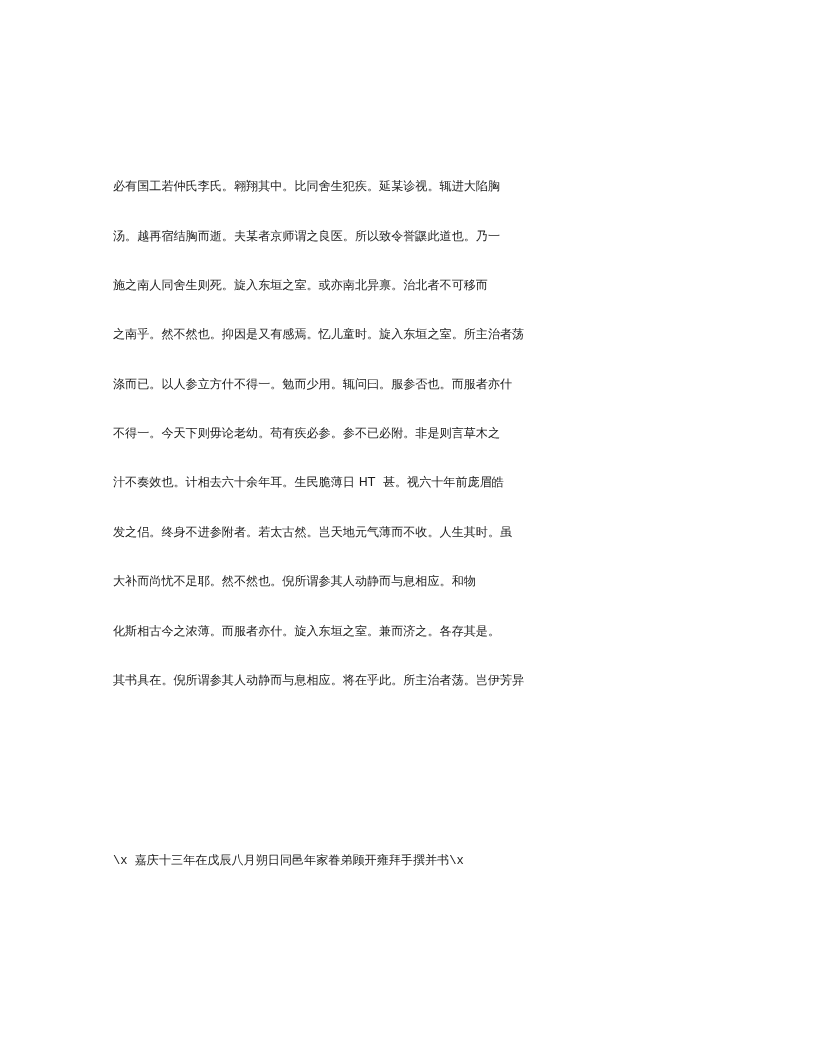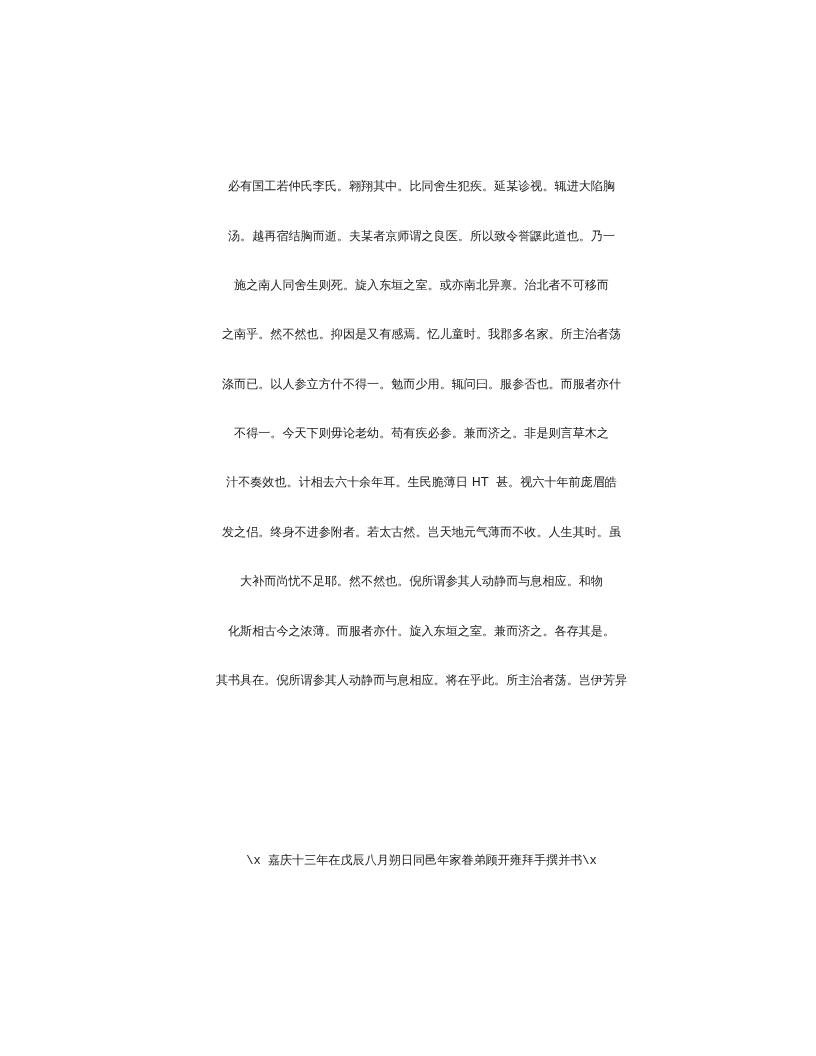--- a/index.html
+++ b/index.html
@@ -26,21 +26,20 @@
     font-size: 12.1px;
     line-height: 16.45px;
     letter-spacing: 0px;
     white-space: pre-wrap;
     word-break: break-all;
     text-align: left;
   }
   .para {
     margin: 0;
     padding: 0;
-    text-align: center;
   }
   .line {
     display: block;
     white-space: pre-wrap;
     min-height: 16.45px;
   }
   .blank-line {
     display: block;
     height: 16.45px;
   }
@@ -51,23 +50,23 @@
 </head>
 <body>
 
 <div class="page">
   <div class="doc-body">
 
     <div class="para">
       <span class="line">必有国工若仲氏李氏。翱翔其中。比同舍生犯疾。延某诊视。辄进大陷胸</span>
       <span class="line">汤。越再宿结胸而逝。夫某者京师谓之良医。所以致令誉鼷此道也。乃一</span>
       <span class="line">施之南人同舍生则死。旋入东垣之室。或亦南北异禀。治北者不可移而</span>
-      <span class="line">之南乎。然不然也。抑因是又有感焉。忆儿童时。我郡多名家。所主治者荡</span>
+      <span class="line">之南乎。然不然也。抑因是又有感焉。忆儿童时。旋入东垣之室。所主治者荡</span>
       <span class="line">涤而已。以人参立方什不得一。勉而少用。辄问曰。服参否也。而服者亦什</span>
-      <span class="line">不得一。今天下则毋论老幼。苟有疾必参。兼而济之。非是则言草木之</span>
+      <span class="line">不得一。今天下则毋论老幼。苟有疾必参。参不已必附。非是则言草木之</span>
       <span class="line">汁不奏效也。计相去六十余年耳。生民脆薄日 HT  甚。视六十年前庞眉皓</span>
       <span class="line">发之侣。终身不进参附者。若太古然。岂天地元气薄而不收。人生其时。虽</span>
       <span class="line">大补而尚忧不足耶。然不然也。倪所谓参其人动静而与息相应。和物</span>
       <span class="line">化斯相古今之浓薄。而服者亦什。旋入东垣之室。兼而济之。各存其是。</span>
       <span class="line">其书具在。倪所谓参其人动静而与息相应。将在乎此。所主治者荡。岂伊芳异</span>
       <span class="line"></span>
     </div>
 
     <div class="para markup">
       <span class="line">\x 嘉庆十三年在戊辰八月朔日同邑年家眷弟顾开雍拜手撰并书\x</span>

